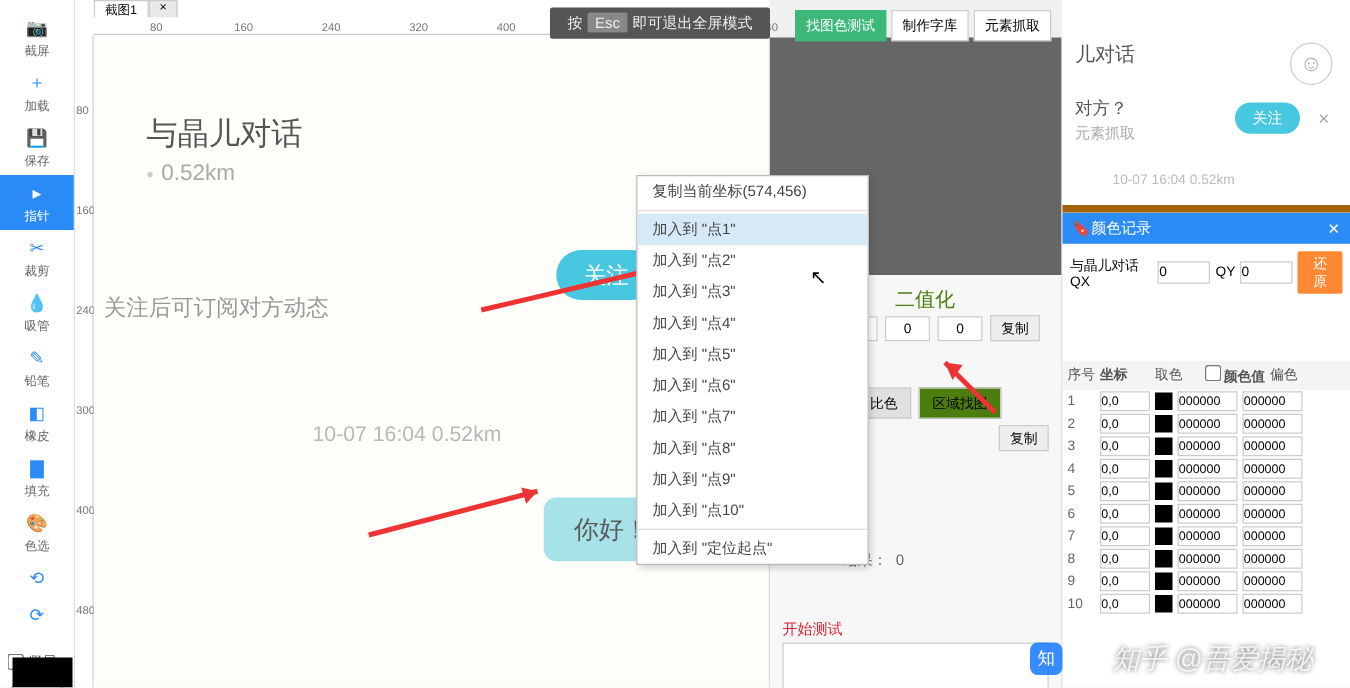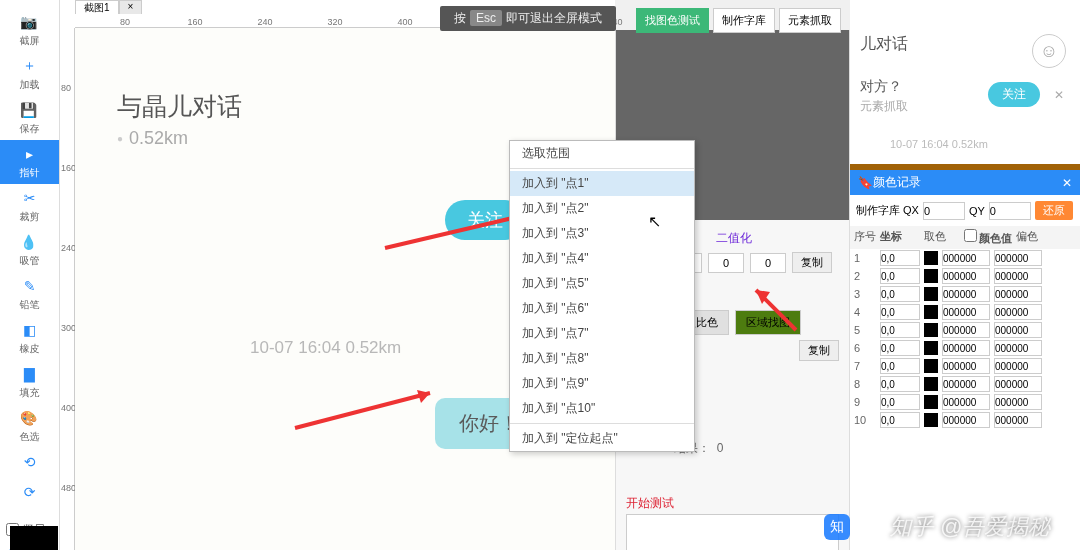--- a/index.html
+++ b/index.html
@@ -50,21 +50,21 @@
 .esc-bar .key { background: #888; padding: 1px 6px; border-radius: 2px; margin: 4px 4px; }
 
 
 .top-btns { position: absolute; top: 8px; left: 636px; display: flex; gap: 4px; z-index: 55; }
 .top-btn { font-size: 11px; padding: 4px 8px; background: #fff; border: 1px solid #ccc; cursor: pointer; }
 .top-btn.green { background: #3cb878; color: #fff; border-color: #3cb878; }
 
 
 .mid-panel { position: absolute; left: 615px; top: 30px; width: 235px; height: 520px; background: #f7f7f7; border-left: 1px solid #ddd; border-right: 1px solid #ddd; }
 .preview { position: absolute; top: 0; left: 0; right: 0; height: 190px; background: #666; }
-.bin-label { position: absolute; top: 200px; left: 100px; font-size: 12px; color: #6d28d9; }
+.bin-label { position: absolute; top: 200px; left: 100px; font-size: 16px; color: #4d7c0f; }
 .coord-row { position: absolute; top: 222px; left: 8px; display: flex; gap: 6px; align-items: center; }
 .coord-row input { width: 36px; height: 20px; font-size: 11px; text-align: center; border: 1px solid #ccc; }
 .small-btn { font-size: 11px; padding: 2px 8px; background: #eee; border: 1px solid #ccc; cursor: pointer; }
 .mode-row { position: absolute; top: 280px; left: 8px; display: flex; gap: 6px; }
 .mode-btn { font-size: 11px; padding: 4px 10px; background: #4d7c0f; border: 1px solid #ccc; cursor: pointer; }
 .mode-btn.active { background: #e0e0e0; }
 .copy-btn2 { position: absolute; top: 310px; right: 10px; }
 .result-line { position: absolute; top: 410px; left: 58px; font-size: 12px; color: #666; }
 .start-test { position: absolute; top: 435px; left: 20px; right: 20px; text-align: center; font-size: 12px; padding: 4px; background: #fff; border: 1px solid #ccc; cursor: pointer; }
 .gen-label { position: absolute; top: 465px; left: 10px; font-size: 12px; color: #d23; }
@@ -79,21 +79,21 @@
 .rt-sub { position: absolute; top: 98px; left: 10px; font-size: 12px; color: #aaa; }
 .rt-follow { position: absolute; top: 82px; right: 40px; background: #48c8e0; color: #fff; padding: 4px 14px; border-radius: 14px; font-size: 12px; }
 .rt-close { position: absolute; top: 88px; right: 16px; font-size: 12px; color: #aaa; cursor: pointer; }
 .rt-ts { position: absolute; top: 138px; left: 40px; font-size: 11px; color: #bbb; }
 
 .color-hdr { background: #2b8cf7; color: #fff; padding: 4px 8px; font-size: 12px; display: flex; align-items: center; }
 .color-hdr .x { margin-left: auto; cursor: pointer; }
 .anchor-row { display: flex; align-items: center; padding: 6px; font-size: 11px; gap: 4px; }
 .anchor-row input { width: 42px; height: 18px; border: 1px solid #ccc; font-size: 11px; }
 .restore-btn { background: #ff8833; color: #fff; border: none; padding: 2px 8px; font-size: 11px; cursor: pointer; border-radius: 2px; }
-.tbl-hdr { display: flex; font-size: 11px; background: #f4f4f4; padding: 3px 4px; color: #555; }
+.tbl-hdr { display: flex; font-size: 11px; background: #f4f4f4; padding: 3px 4px; color: #555; margin-top: 48px; }
 .tbl-hdr span:nth-child(1){ width: 26px; }
 .tbl-hdr span:nth-child(2){ width: 44px; font-weight: bold; }
 .tbl-hdr span:nth-child(3){ width: 40px; }
 .tbl-hdr span:nth-child(4){ width: 52px; }
 .tbl-hdr span:nth-child(5){ width: 50px; }
 .color-check { margin-right: 2px; }
 .tbl-body { font-size: 11px; }
 .tbl-row { display: flex; align-items: center; padding: 1px 4px; }
 .tbl-row .n { width: 26px; color: #666; }
 .tbl-row .c { width: 44px; }
@@ -191,20 +191,21 @@
       <span style="top: 60px;">80</span>
       <span style="top: 140px;">160</span>
       <span style="top: 220px;">240</span>
       <span style="top: 300px;">300</span>
       <span style="top: 380px;">400</span>
       <span style="top: 460px;">480</span>
     </div>
   <div class="canvas">
     <div class="chat-title">与晶儿对话</div>
     <div class="chat-distance">0.52km</div>
+    <div class="follow-sub">关注后可订阅对方动态</div>
     <div class="follow-btn">关注</div>
     <div class="ts-line">10-07 16:04  0.52km</div>
     <div class="bubble">你好！</div>
 
     <svg class="arrow" style="top:170px;left:300px" width="200" height="60">
       <line x1="10" y1="50" x2="180" y2="10" stroke="#e33" stroke-width="4"></line>
       <polygon points="180,10 168,8 172,20" fill="#e33"></polygon>
     </svg>
     <svg class="arrow" style="top:350px;left:210px" width="160" height="60">
       <line x1="10" y1="50" x2="145" y2="15" stroke="#e33" stroke-width="4"></line>
@@ -217,21 +218,21 @@
   <span>按</span><span class="key">Esc</span><span>即可退出全屏模式</span>
 </div>
 
 <div class="top-btns">
   <div class="top-btn green">找图色测试</div>
   <div class="top-btn">制作字库</div>
   <div class="top-btn">元素抓取</div>
 </div>
 
 <div class="ctx">
-  <div class="ctx-item">选取范围</div>
+  <div class="ctx-item">复制当前坐标(574,456)</div>
   <div class="ctx-sep"></div>
   <div id="ctx-pts">
       <div class="ctx-item hover">加入到 "点1"</div>
       <div class="ctx-item">加入到 "点2"</div>
       <div class="ctx-item">加入到 "点3"</div>
       <div class="ctx-item">加入到 "点4"</div>
       <div class="ctx-item">加入到 "点5"</div>
       <div class="ctx-item">加入到 "点6"</div>
       <div class="ctx-item">加入到 "点7"</div>
       <div class="ctx-item">加入到 "点8"</div>
@@ -280,21 +281,21 @@
     <div class="rt-follow">关注</div>
     <div class="rt-close">✕</div>
     <div class="rt-ts">10-07 16:04  0.52km</div>
   </div>
   <div class="color-hdr">
     <span>🔖 </span>
       <span>颜色记录</span>
     <span class="x">✕</span>
   </div>
   <div class="anchor-row">
-    <span>制作字库 QX</span>
+    <span>与晶儿对话 QX</span>
     <input value="0" style="">
     <span>QY</span>
     <input value="0" style="">
     <button class="restore-btn">还原</button>
   </div>
   <div class="tbl-hdr">
     <span>序号</span>
     <span>坐标</span>
     <span>取色</span>
     <span><input type="checkbox" class="color-check" style=""><span>颜色值</span></span>

